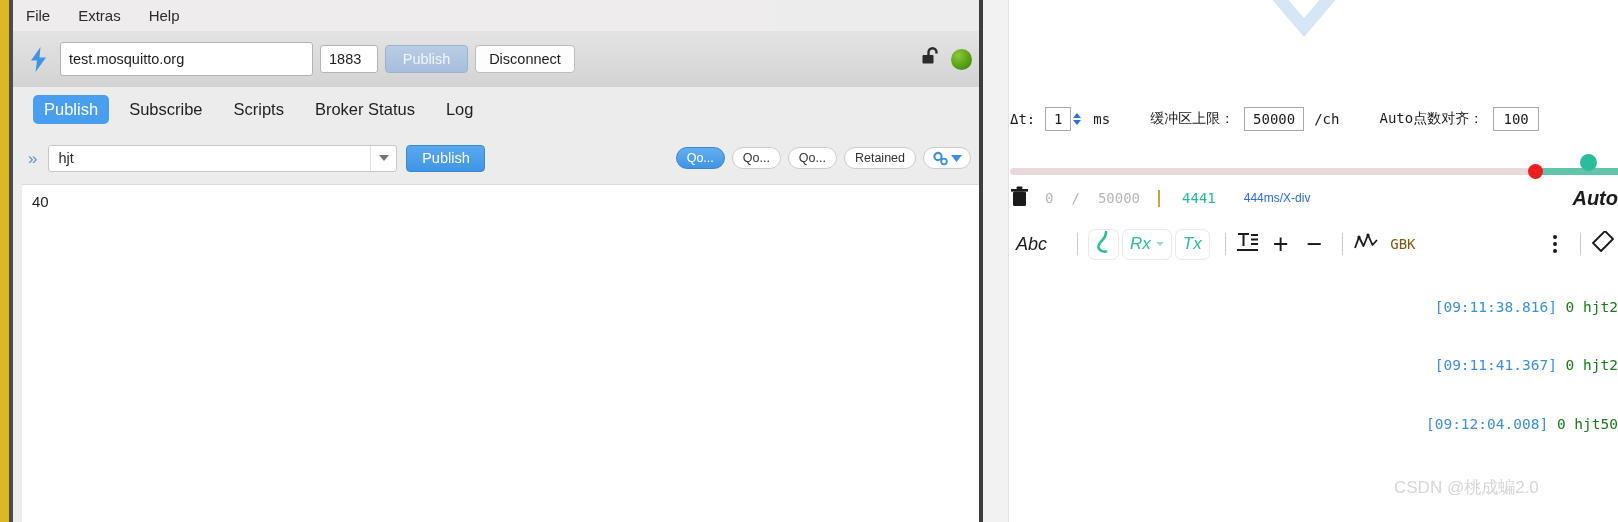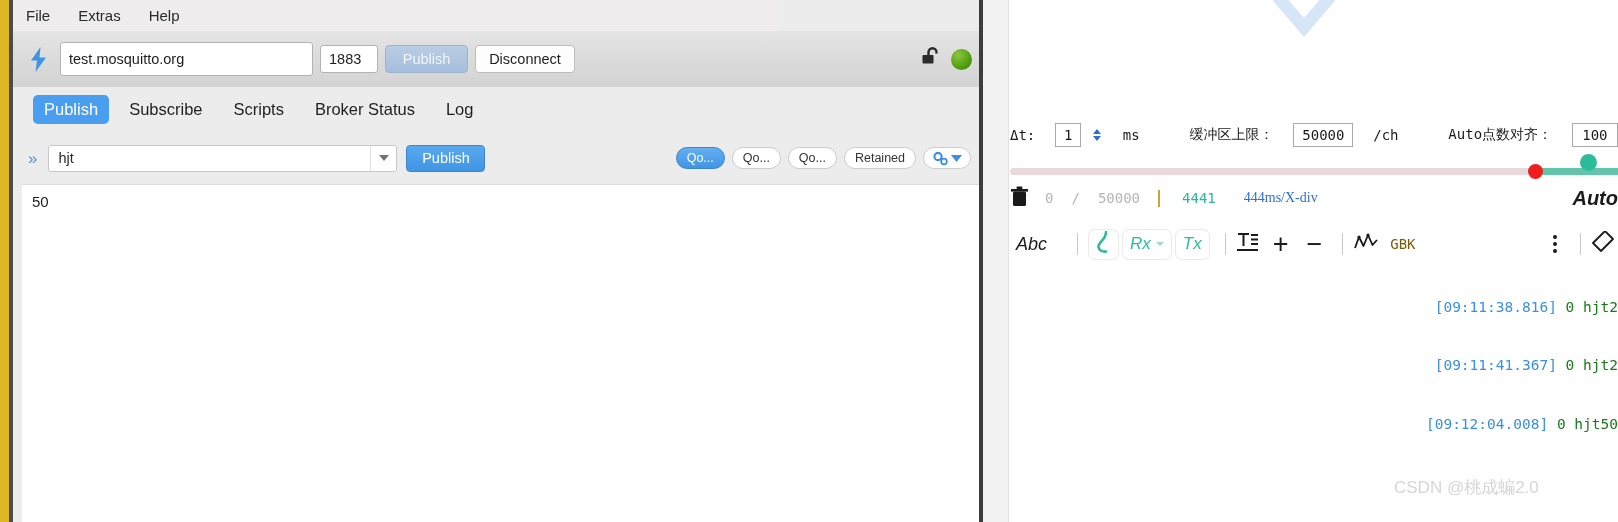--- a/index.html
+++ b/index.html
@@ -209,21 +209,21 @@
   }
   .chevron-v {
     position: absolute; left: 282px; top: -4px;
   }
 
   .rw-row {
     position: absolute; left: 27px;
     display: flex; align-items: center;
   }
   
-  #rw-settings { top: 118px; height: 34px; width: 608px; justify-content: space-between; }
+  #rw-settings { top: 102px; height: 34px; width: 608px; }
   .lbl-mono {
     font-family: "DejaVu Sans Mono", monospace;
     font-size: 14px; color: #1a1a1a; white-space: nowrap;
   }
   .num-box {
     border: 1px solid #a8a8a8; background: #fff;
     font-family: "DejaVu Sans Mono", monospace;
     font-size: 14px; color: #1a1a1a;
     height: 24px; display: flex; align-items: center; justify-content: center;
     padding: 0 6px;
@@ -275,22 +275,22 @@
     font-size: 14px; color: #b5b5b5; margin-right: 18px;
   }
   .st-sep-bar {
     width: 2px; height: 17px; background: #c8a832; margin-right: 22px;
   }
   .st-teal {
     font-family: "DejaVu Sans Mono", monospace;
     font-size: 14px; color: #27b99a; margin-right: 28px;
   }
   .st-blue {
-    font-family: Liberation Serif, serif;
-    font-size: 14px; color: #2b6ed8;
+    font-family: Liberation Sans, sans-serif;
+    font-size: 12px; color: #2b6ed8;
   }
   .st-auto {
     margin-left: auto; font-style: italic; font-weight: bold;
     font-size: 20px; color: #1a1a1a; white-space: nowrap;
   }
 
   
   #rw-tools { top: 226px; height: 36px; width: 608px; }
   .tool {
     display: flex; align-items: center; justify-content: center;
@@ -423,21 +423,21 @@
             <svg width="11" height="8" viewBox="0 0 11 8">
               <path d="M0 1 L11 1 L5.5 8 Z" fill="#3f8ee0"></path>
             </svg>
           </span>
         </div>
       </div>
     </div>
 
     <div id="left-bottom-fill"></div>
     <div id="msgbody">
-      <div class="msg-text">50</div>
+      <div class="msg-text">40</div>
     </div>
 
     <div class="edge-right-dark"></div>
   </div>
 
   <div id="right-window">
 
     <div class="rw-scroll-edge"></div>
 
     <span class="chevron-v">

